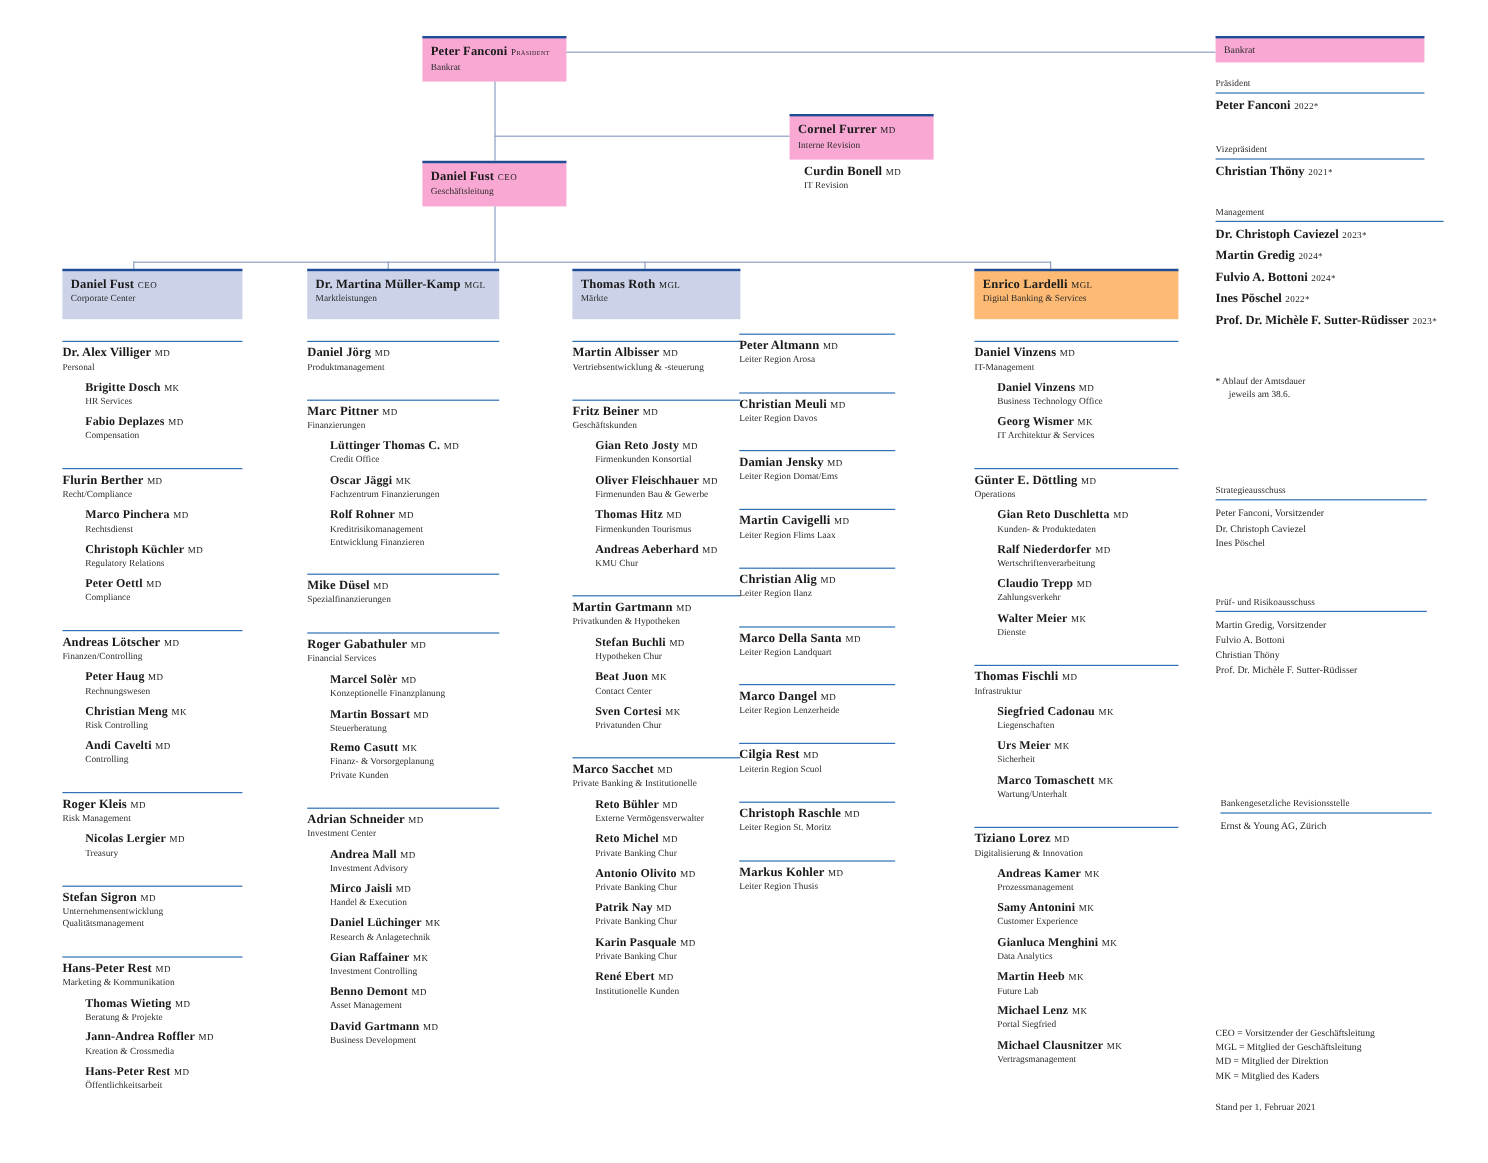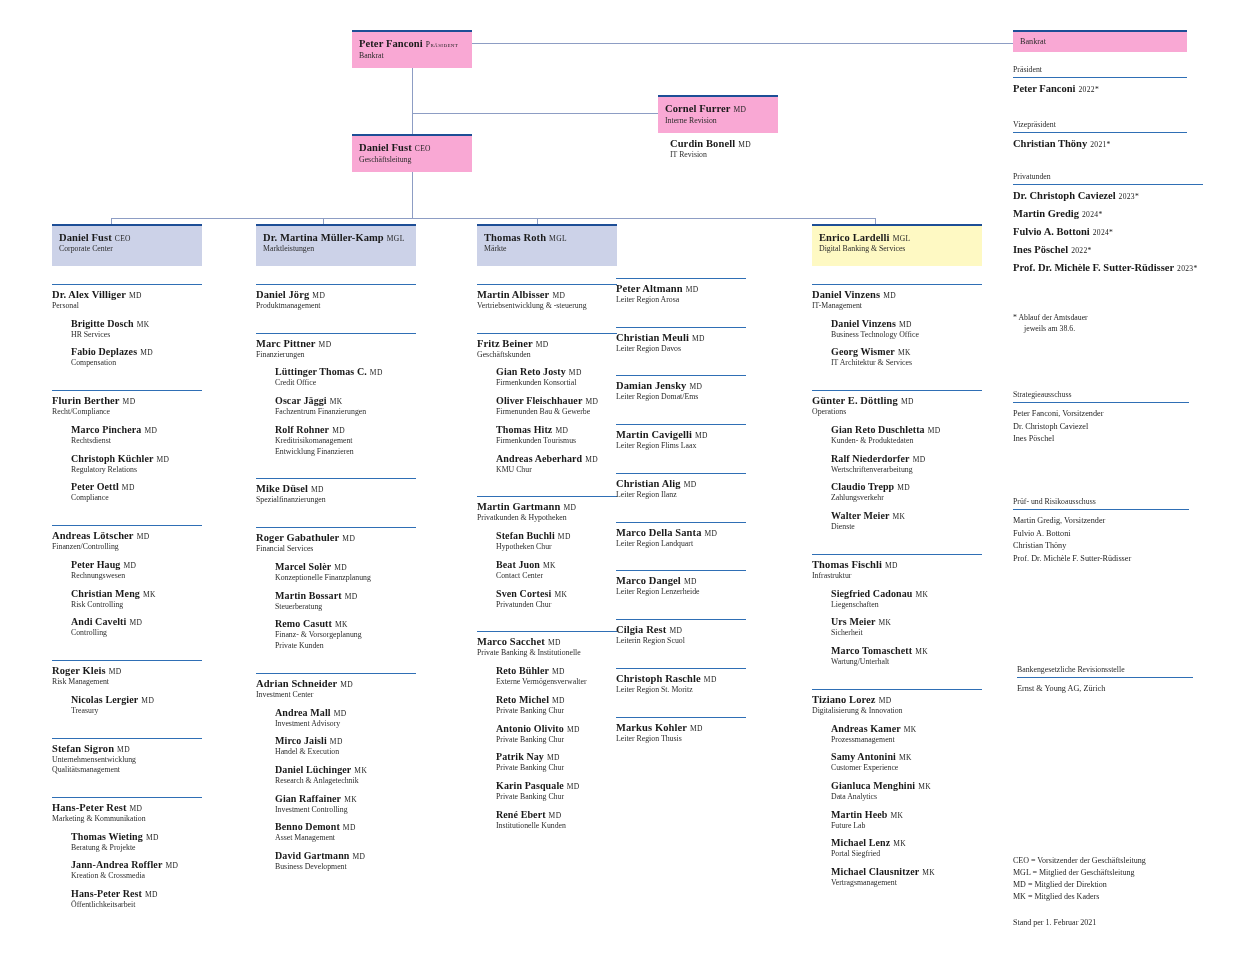--- a/index.html
+++ b/index.html
@@ -428,21 +428,21 @@
       </div>
       <div style="margin-top: 22px;">
         <div class="rule"></div>
         <div class="head-entry">
           <div class="nm">Markus Kohler<span class="rk">MD</span></div>
           <div class="dp">Leiter Region Thusis</div>
         </div>
       </div>
     </div>
   <div class="col" style="left:812px;top:224px;width:170px;">
-      <div style="background: #fef9c3; border-top: 2.4px solid rgb(29, 78, 150); padding: 6px 7px 5px; box-sizing: border-box; height: 42px;">
+      <div style="background: #fdba74; border-top: 2.4px solid rgb(29, 78, 150); padding: 6px 7px 5px; box-sizing: border-box; height: 42px;">
         <div class="nm">Enrico Lardelli<span class="rk">MGL</span></div>
         <div class="dp">Digital Banking &amp; Services</div>
       </div>
       <div class="grp" style="margin-top: 18px;">
         <div class="rule"></div>
         <div class="head-entry">
           <div class="nm">Daniel Vinzens<span class="rk">MD</span></div>
           <div class="dp">IT-Management</div>
         </div>
         <div class="sub">
@@ -541,37 +541,37 @@
       <div class="side-name"><span>Peter Fanconi</span><span class="yr">2022*</span></div>
     </div>
 
     <div style="position:absolute;left:0;top:120px;width:174px;">
       <div class="side-label">Vizepräsident</div>
       <div class="side-line"></div>
       <div class="side-name"><span>Christian Thöny</span><span class="yr">2021*</span></div>
     </div>
 
     <div style="position:absolute;left:0;top:172px;width:190px;">
-      <div class="side-label">Privatunden</div>
+      <div class="side-label">Management</div>
       <div class="side-line"></div>
       <div id="sidebar-members">
           <div class="side-name" style="margin-bottom: 7px;">Dr. Christoph Caviezel<span class="yr">2023*</span></div>
           <div class="side-name" style="margin-bottom: 7px;">Martin Gredig<span class="yr">2024*</span></div>
           <div class="side-name" style="margin-bottom: 7px;">Fulvio A. Bottoni<span class="yr">2024*</span></div>
           <div class="side-name" style="margin-bottom: 7px;">Ines Pöschel<span class="yr">2022*</span></div>
           <div class="side-name" style="margin-bottom: 7px;">Prof. Dr. Michèle F. Sutter-Rüdisser<span class="yr">2023*</span></div>
         </div>
     </div>
 
     <div style="position:absolute;left:0;top:312px;width:180px;">
       <div class="foot-note">*   Ablauf der Amtsdauer</div>
       <div class="foot-note" style="margin-left:11px;">jeweils am 38.6.</div>
     </div>
 
-    <div style="position:absolute;left:0;top:390px;width:176px;">
+    <div style="position:absolute;left:0;top:404px;width:176px;">
       <div class="side-label">Strategieausschuss</div>
       <div class="side-line"></div>
       <div id="sidebar-strategy" class="side-plain">
           <div>Peter Fanconi, Vorsitzender</div>
           <div>Dr. Christoph Caviezel</div>
           <div>Ines Pöschel</div>
         </div>
     </div>
 
     <div style="position:absolute;left:0;top:497px;width:176px;">

